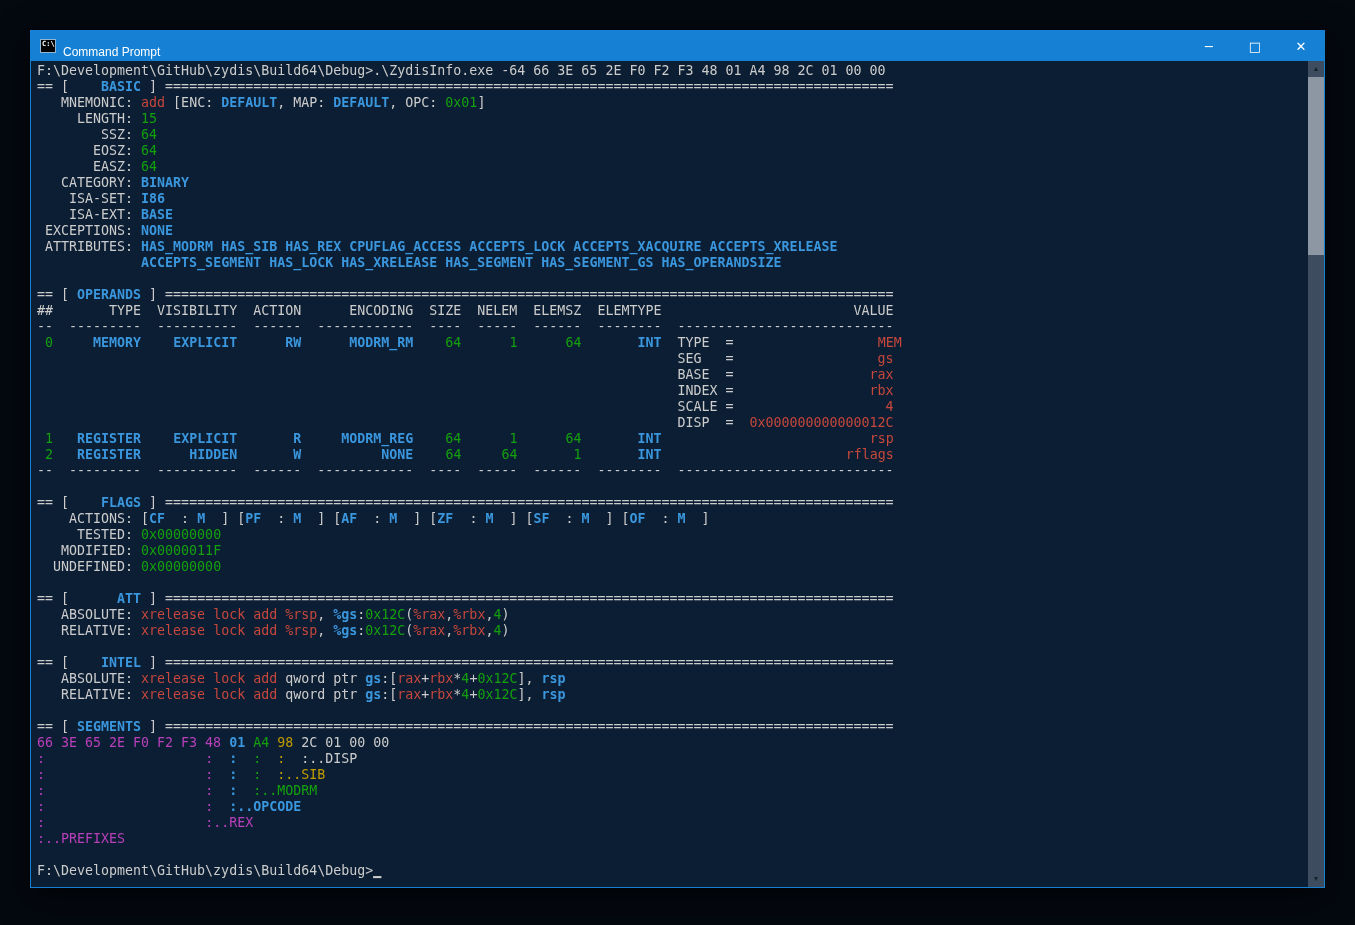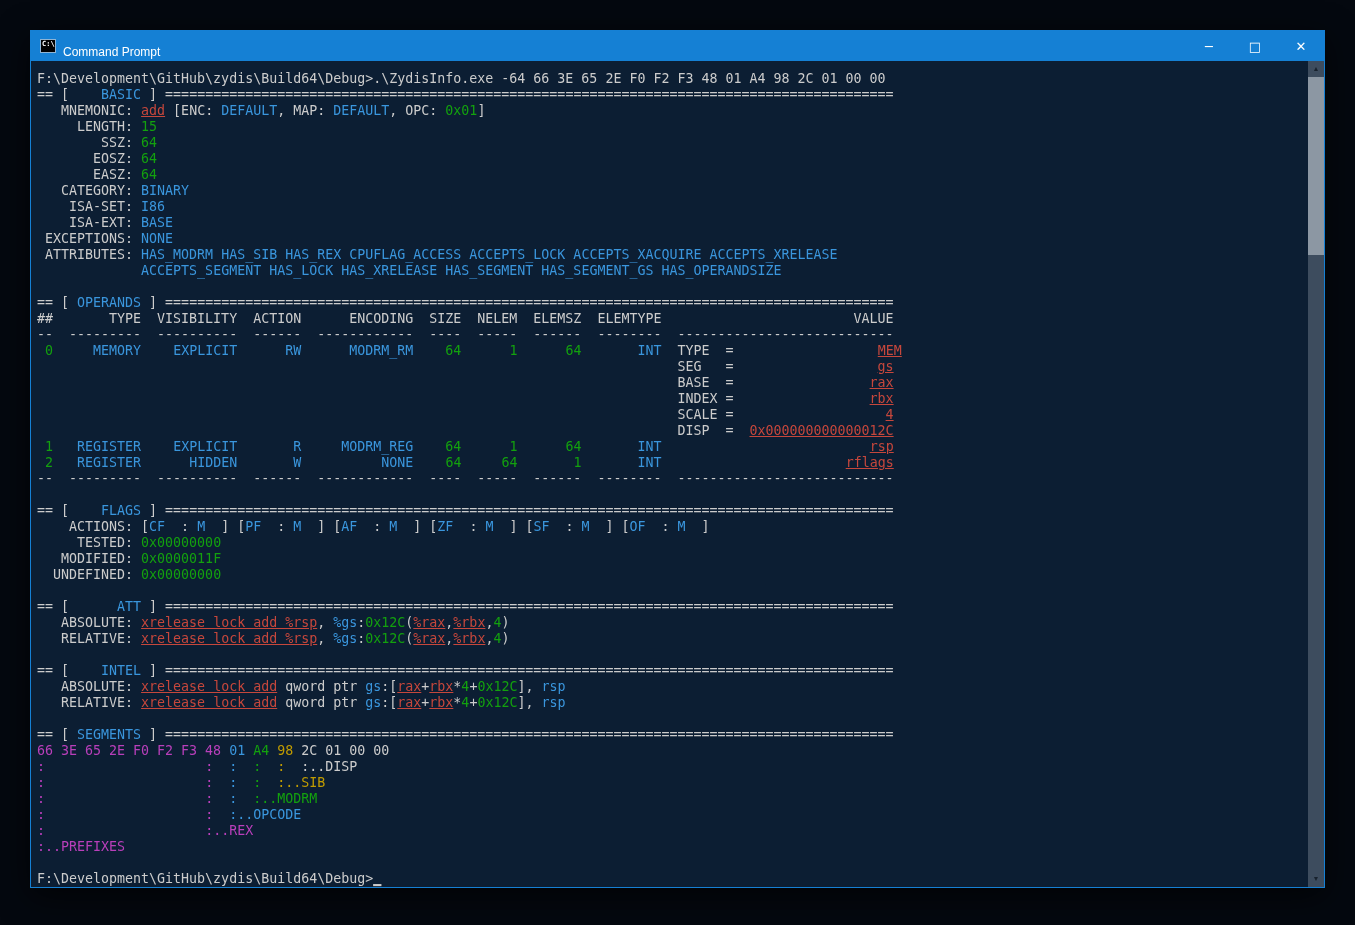--- a/index.html
+++ b/index.html
@@ -25,28 +25,28 @@
   .titlebar-buttons { display:flex; height:100%; }
   .tb-btn {
     width:46px; height:100%; display:flex; align-items:center; justify-content:center;
     color:var(--title-fg,#FFFFFF); font:13px "DejaVu Sans", sans-serif; cursor:default;
   }
 
   .body { position:absolute; top:30px; bottom:0; left:0; right:0; display:flex; }
   .terminal {
     flex:1; overflow:hidden; padding:2px 16px 0 6px;
     font:13.3px/16px "DejaVu Sans Mono", "Liberation Mono", monospace;
-    color:var(--fg,#CCCCCC); white-space:pre;margin-top:8px;
+    color:var(--fg,#CCCCCC); white-space:pre;
   }
   .line { height:16px; }
 
   .c-fg      { color:var(--fg,#CCCCCC); }
-  .c-blue    { color:var(--blue,#3A96DD); }
+  .c-blue    { color:var(--blue,#3A96DD);font-weight:bold; }
   .c-green   { color:var(--green,#13A10E); }
-  .c-red     { color:var(--red,#C6473C);text-decoration:underline; }
+  .c-red     { color:var(--red,#C6473C); }
   .c-magenta { color:var(--magenta,#B93FBB);text-align:center; }
   .c-yellow  { color:var(--yellow,#C19C00); }
   .c-cursor  { color:var(--fg,#CCCCCC); font-weight:bold; }
 
   .scrollbar { width:16px; position:relative; background:var(--sb-track,#3D4C5E); }
   .sb-btn {
     position:absolute; left:0; right:0; height:16px;
     display:flex; align-items:center; justify-content:center;
     color:var(--sb-arrow,#18222E); font-size:7px;
   }

